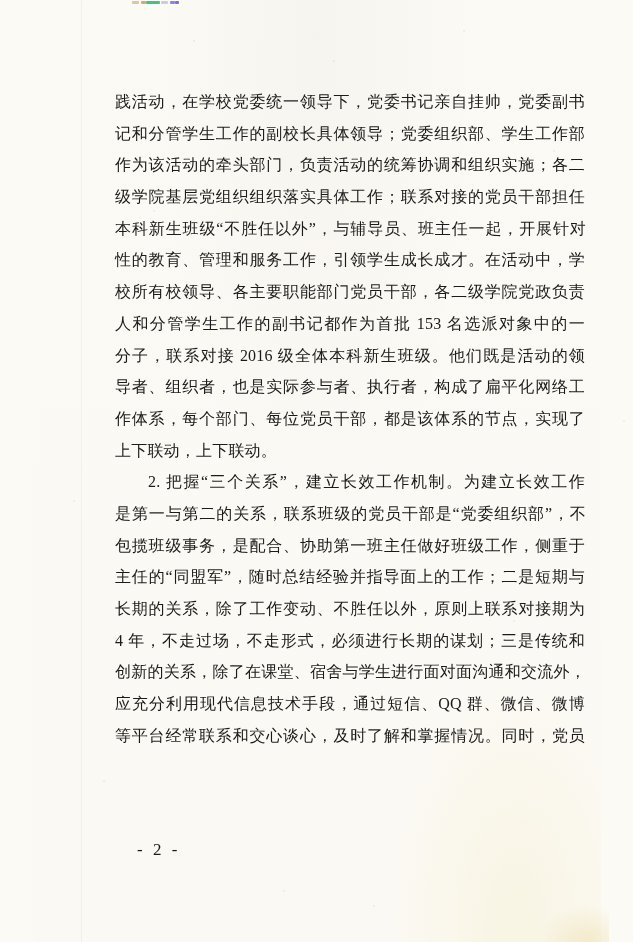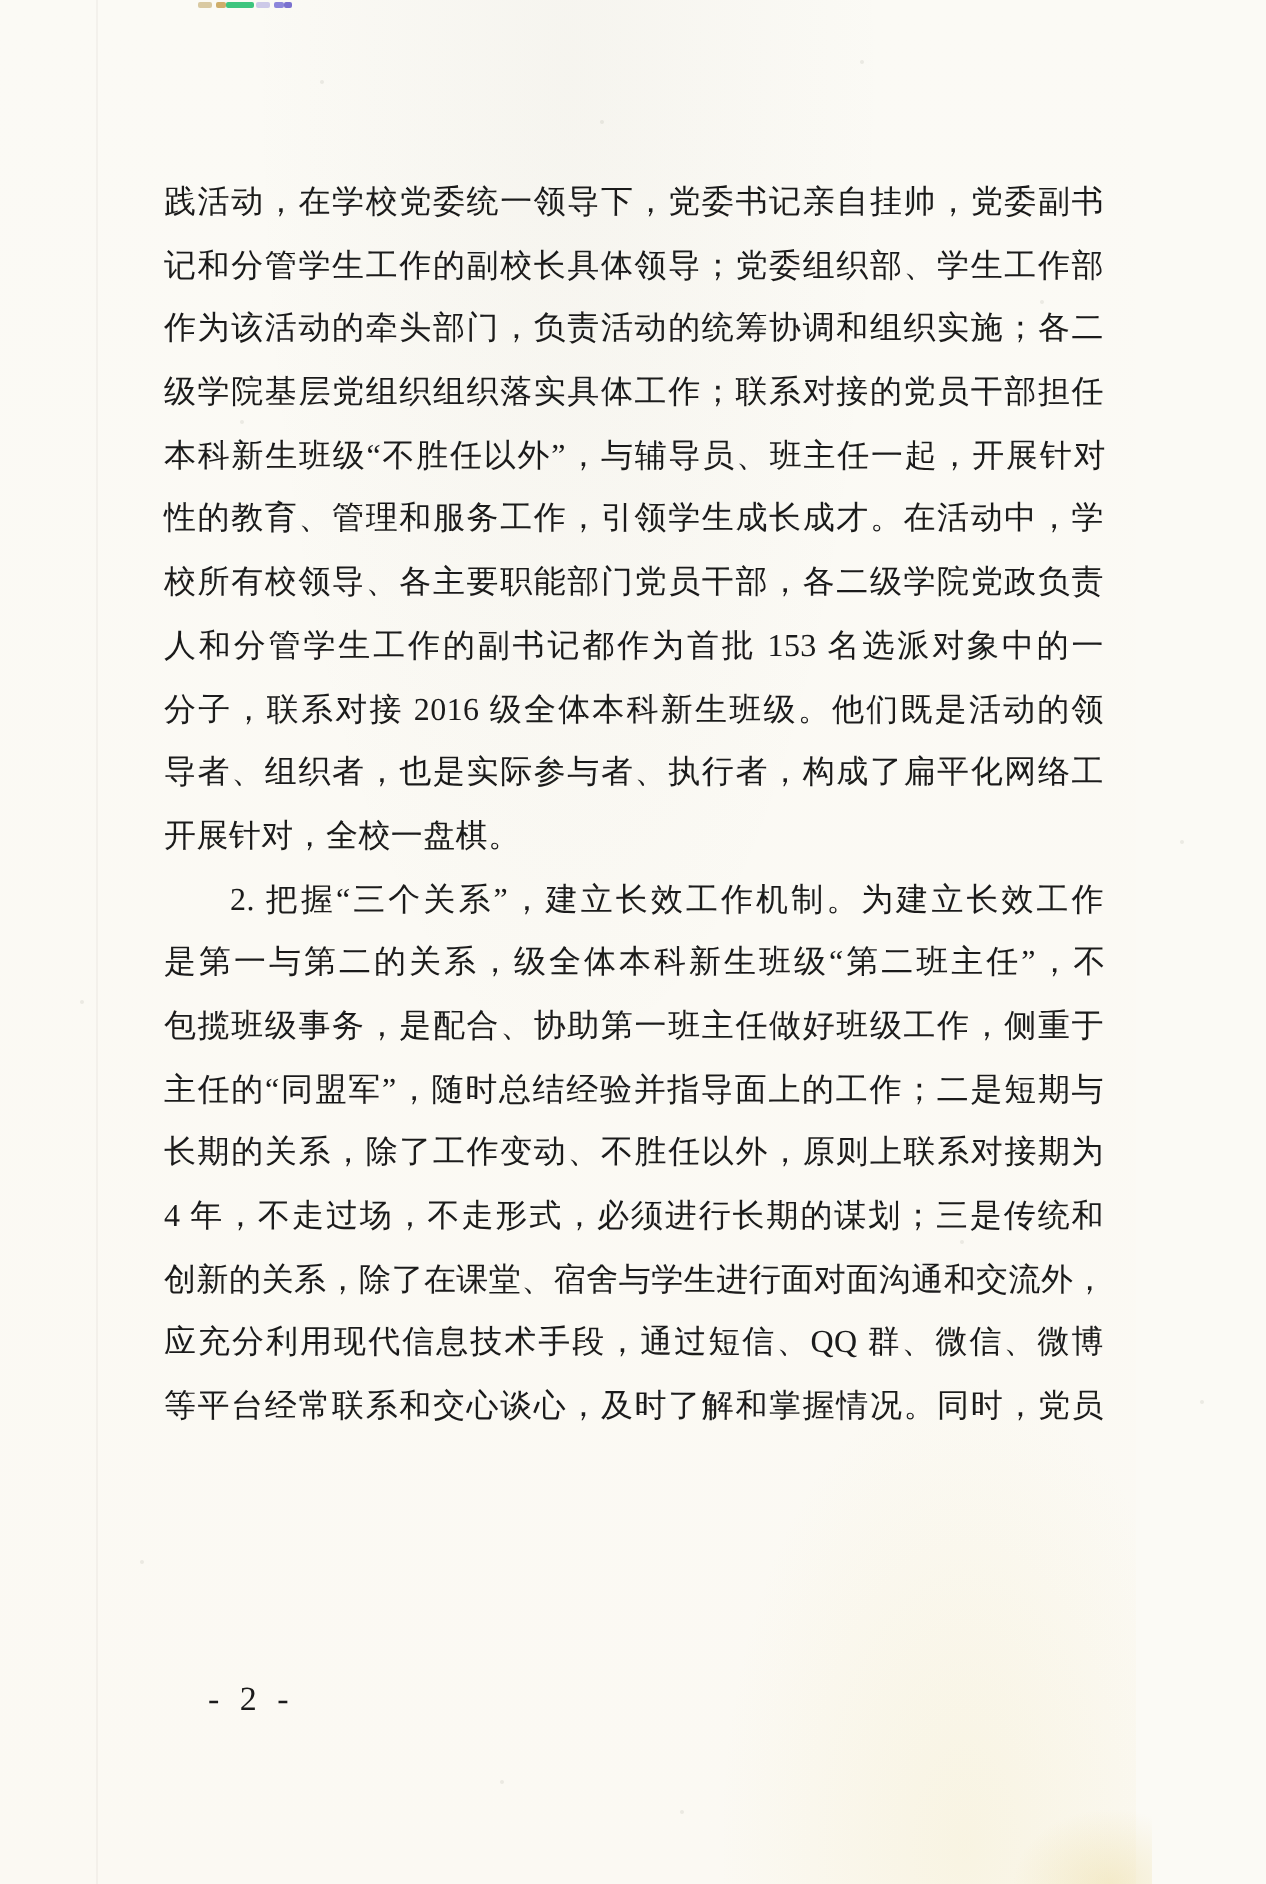--- a/index.html
+++ b/index.html
@@ -12,20 +12,21 @@
     font-family: "Liberation Serif", "DejaVu Serif", serif;
   }
   .paper {
     position: relative;
     width: 568px;
     height: 942px;
     background:
       radial-gradient(ellipse at 85% 98%, rgba(236,220,150,0.18), rgba(236,220,150,0) 18%),
       radial-gradient(ellipse at 50% 4%, rgba(120,110,90,0.04), rgba(120,110,90,0) 40%),
       linear-gradient(#fbfaf5, #fbf9f3);
+    margin-left: 33px;
   }
   
   .scan-edge-line {
     position: absolute;
     left: 48px;
     top: 0;
     width: 1px;
     height: 942px;
     background: rgba(90, 85, 70, 0.05);
   }
@@ -122,23 +123,24 @@
       <div class="line"><span>践活动，在学校党委统一领导下，党委书记亲自挂帅，党委副书</span></div>
       <div class="line"><span>记和分管学生工作的副校长具体领导；党委组织部、学生工作部</span></div>
       <div class="line"><span>作为该活动的牵头部门，负责活动的统筹协调和组织实施；各二</span></div>
       <div class="line"><span>级学院基层党组织组织落实具体工作；联系对接的党员干部担任</span></div>
       <div class="line tight"><span>本科新生班级“不胜任以外”，与辅导员、班主任一起，开展针对</span></div>
       <div class="line"><span>性的教育、管理和服务工作，引领学生成长成才。在活动中，学</span></div>
       <div class="line"><span>校所有校领导、各主要职能部门党员干部，各二级学院党政负责</span></div>
       <div class="line"><span>人和分管学生工作的副书记都作为首批 153 名选派对象中的一</span></div>
       <div class="line"><span>分子，联系对接 2016 级全体本科新生班级。他们既是活动的领</span></div>
       <div class="line"><span>导者、组织者，也是实际参与者、执行者，构成了扁平化网络工</span></div>
-      <div class="line end"><span>开展针对，全校一盘棋。</span></div>
+      <div class="line"><span>作体系，每个部门、每位党员干部，都是该体系的节点，实现了</span></div>
+      <div class="line end"><span>上下联动，上下联动。</span></div>
       <div class="line indent"><b>2. 把握“三个关系”，建立长效工作机制。</b><span>为建立长效工作</span></div>
-      <div class="line tight"><b>是第一与第二的关系</b><span>，级全体本科新生班级“第二班主任”，不</span></div>
+      <div class="line tight"><b>是第一与第二的关系</b><span>，联系班级的党员干部是“党委组织部”，不</span></div>
       <div class="line"><span>包揽班级事务，是配合、协助第一班主任做好班级工作，侧重于</span></div>
       <div class="line"><span>主任的“同盟军”，随时总结经验并指导面上的工作；</span><b>二是短期与</b></div>
       <div class="line"><b>长期的关系</b><span>，除了工作变动、不胜任以外，原则上联系对接期为</span></div>
       <div class="line"><span>4 年，不走过场，不走形式，必须进行长期的谋划；</span><b>三是传统和</b></div>
       <div class="line tight"><b>创新的关系</b><span>，除了在课堂、宿舍与学生进行面对面沟通和交流外，</span></div>
       <div class="line"><span>应充分利用现代信息技术手段，通过短信、QQ 群、微信、微博</span></div>
       <div class="line"><span>等平台经常联系和交心谈心，及时了解和掌握情况。同时，党员</span></div>
     </div>
 
   <div class="page-number">- 2 -</div>

